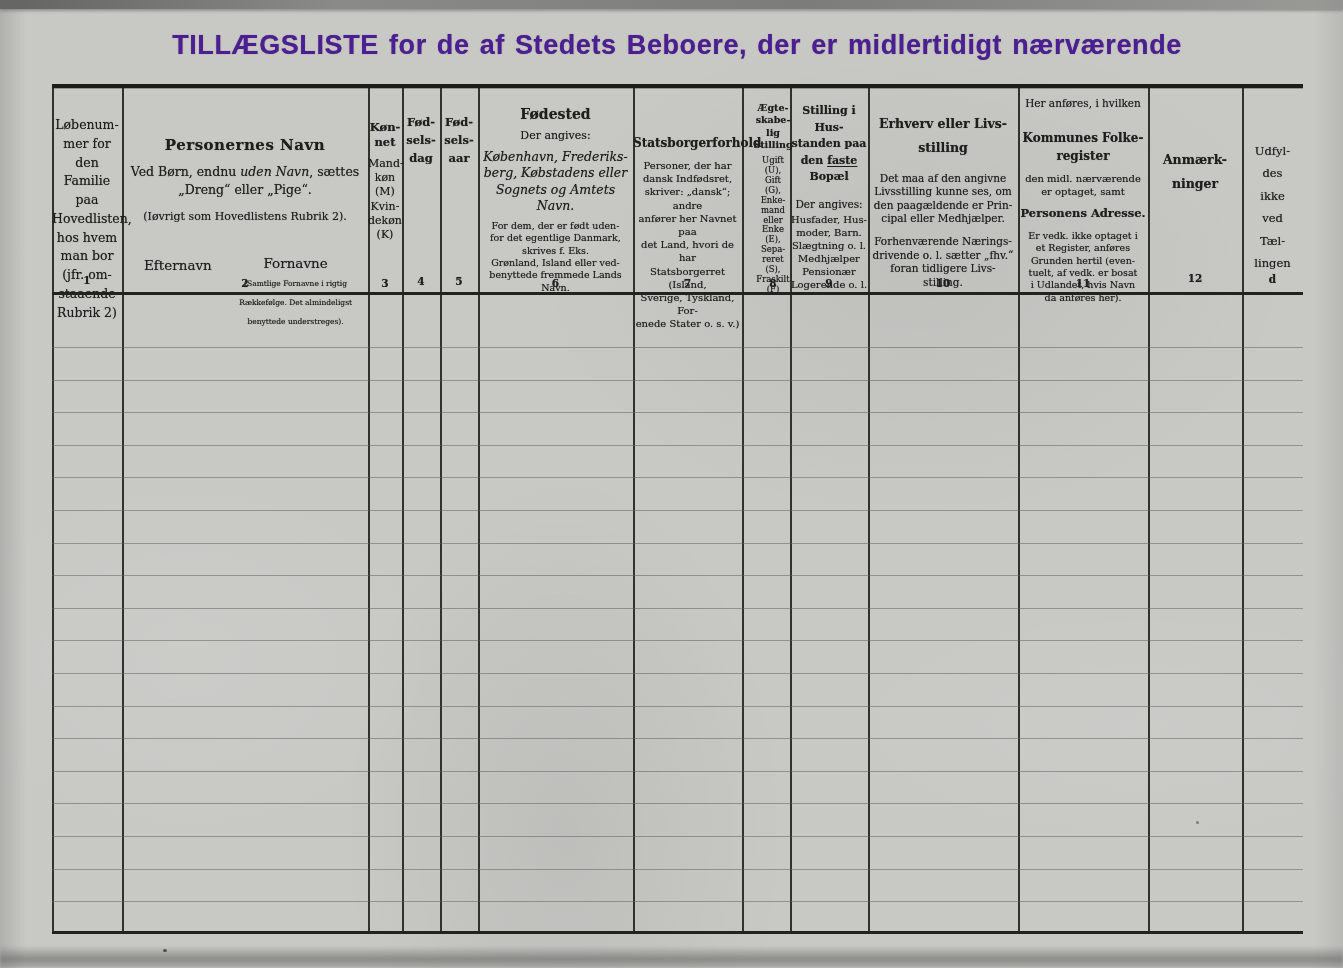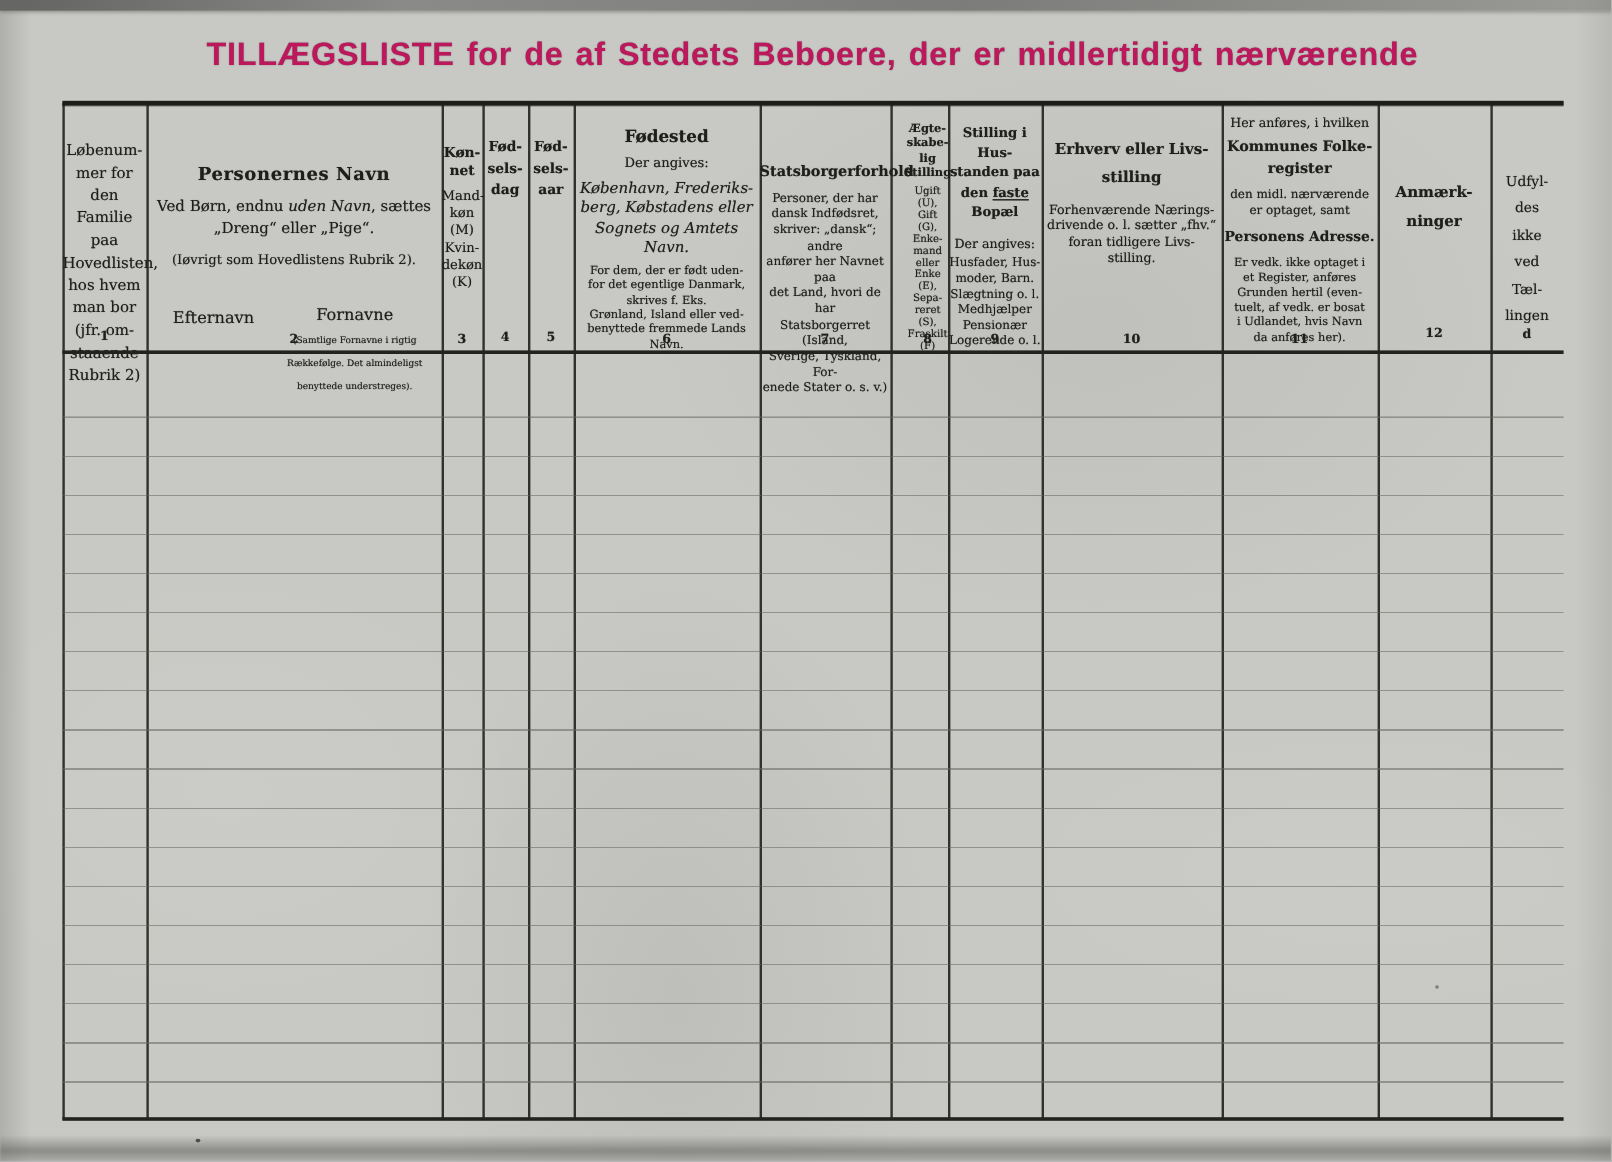--- a/index.html
+++ b/index.html
@@ -26,21 +26,21 @@
       radial-gradient(ellipse 420px 300px at 14% 68%, rgba(255,255,255,.06), transparent 65%),
       radial-gradient(ellipse 640px 420px at 68% 28%, rgba(0,0,0,.045), transparent 60%),
       radial-gradient(ellipse 320px 520px at 42% 86%, rgba(0,0,0,.05), transparent 70%),
       radial-gradient(ellipse 500px 200px at 85% 75%, rgba(255,255,255,.05), transparent 65%);}
   .speck{position:absolute;background:#4a4a47;border-radius:50%;}
 
   
   .title{
     position:absolute;left:52px;top:30px;width:1250px;margin:0;
     text-align:center;font-family:"Liberation Sans",sans-serif;
-    font-size:27px;font-weight:700;letter-spacing:.6px;word-spacing:2px;color:#be185d;
+    font-size:27px;font-weight:700;letter-spacing:.6px;word-spacing:2px;color:#4c1d95;
     text-shadow:0 0 1px rgba(25,25,22,.55);}
   .rule-top{position:absolute;left:52px;top:84px;width:1251px;height:4px;background:#1c1c19;
     box-shadow:0 1px 0 rgba(28,28,25,.3);}
   .rule-headbottom{position:absolute;left:52px;top:292px;width:1251px;height:3px;background:#22221f;}
   .rule-bottom{position:absolute;left:52px;top:931px;width:1251px;height:3px;background:#22221f;}
 
   
   .vrule{position:absolute;top:86px;height:847px;width:2px;background:rgba(28,28,24,.88);}
 
   
@@ -82,21 +82,21 @@
   .c9{padding-top:13px;}
   .c9 .t{font-size:11px;font-weight:700;line-height:1.5;}
   .c9 .sub{margin-top:12px;font-size:10.5px;}
   .c9 .x{margin-top:3px;font-size:10px;line-height:1.32;}
   .c10{padding-top:22px;}
   .c10 .t{font-size:12.5px;font-weight:700;line-height:1.9;}
   .c10 .x1{margin-top:12px;font-size:10.5px;line-height:1.3;}
   .c10 .x2{margin-top:9px;font-size:10.5px;line-height:1.3;}
   .c11{padding-top:7px;}
   .c11 .p1{font-size:10.5px;}
-  .c11 .t1{margin-top:4px;font-size:12px;font-weight:700;line-height:1.5;}
+  .c11 .t1{margin-top:20px;font-size:12px;font-weight:700;line-height:1.5;}
   .c11 .p2{margin-top:7px;font-size:10px;line-height:1.3;}
   .c11 .t2{margin-top:8px;font-size:11.5px;font-weight:700;text-align:center;}
   .c11 .p3{margin-top:10px;font-size:9.5px;line-height:1.3;}
   .c12{padding-top:58px;font-size:12.5px;font-weight:700;line-height:1.9;}
   .c13{padding-top:50px;font-size:11.5px;line-height:1.95;}
 </style>
 </head>
 <body>
 
 <div class="scan">
@@ -244,20 +244,24 @@
 Slægtning o. l.
 Medhjælper
 Pensionær
 Logerende o. l.</div>
     <div class="colnum">9</div>
   </div>
 
   <div class="col c10" style="left:868px;width:150px">
     <div class="t pre">Erhverv eller Livs-
 stilling</div>
+    <div class="x1 pre">Det maa af den angivne
+Livsstilling kunne ses, om
+den paagældende er Prin-
+cipal eller Medhjælper.</div>
     <div class="x2 pre">Forhenværende Nærings-
 drivende o. l. sætter „fhv.“
 foran tidligere Livs-
 stilling.</div>
     <div class="colnum">10</div>
   </div>
 
   <div class="col c11" style="left:1018px;width:130px">
     <div class="p1">Her anføres, i hvilken</div>
     <div class="t1 pre">Kommunes Folke-

